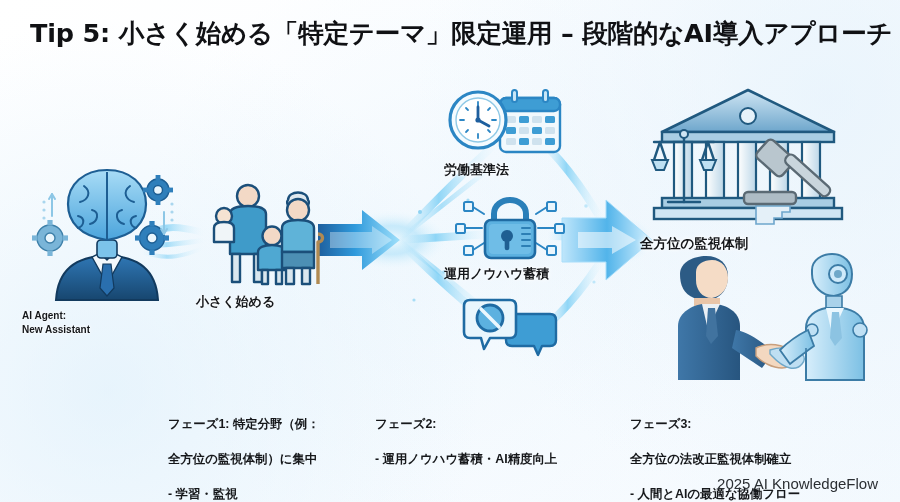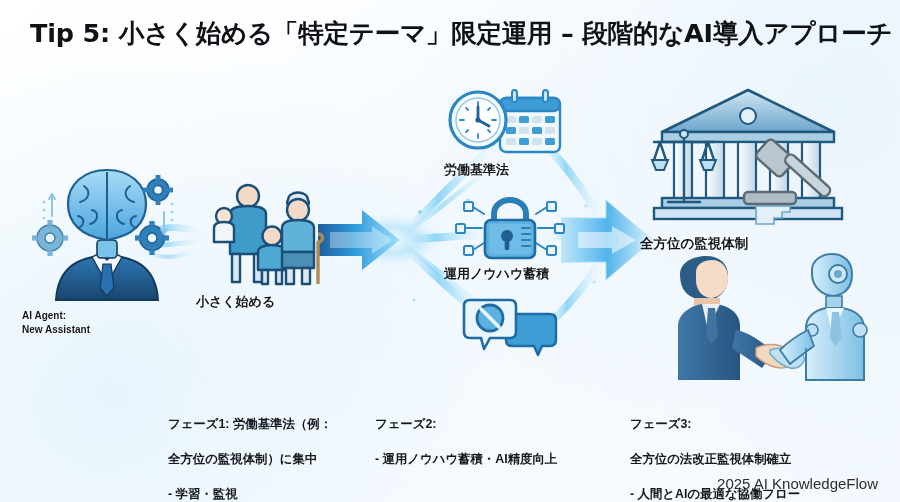--- a/index.html
+++ b/index.html
@@ -388,21 +388,21 @@
       <circle cx="224" cy="78" r="7" fill="#bfe0f4" stroke="#3c7ca6" stroke-width="1.6"></circle>
       <circle cx="176" cy="78" r="6" fill="#bfe0f4" stroke="#3c7ca6" stroke-width="1.6"></circle>
 
       <path d="M172 78 C160 84,150 92,144 98 L154 112 C162 106,172 98,178 94 Z" fill="url(#robo)" stroke="#3c7ca6" stroke-width="1.8"></path>
       <path d="M228 96 L228 126" stroke="#3c7ca6" stroke-width="1.6"></path>
       <path d="M170 96 L170 126" stroke="#3c7ca6" stroke-width="1.6"></path>
     </svg>
   </div>
 
   <div class="phase" style="left:168px;top:398px;width:200px;">
-    <div>フェーズ1: 労働基準法（例：</div>
+    <div>フェーズ1: 特定分野（例：</div>
     <div>全方位の監視体制）に集中</div>
     <div>- 学習・監視</div>
   </div>
 
   <div class="phase" style="left:375px;top:398px;width:240px;">
     <div>フェーズ2:</div>
     <div>- 運用ノウハウ蓄積・AI精度向上</div>
   </div>
 
   <div class="phase" style="left:630px;top:398px;width:260px;">

